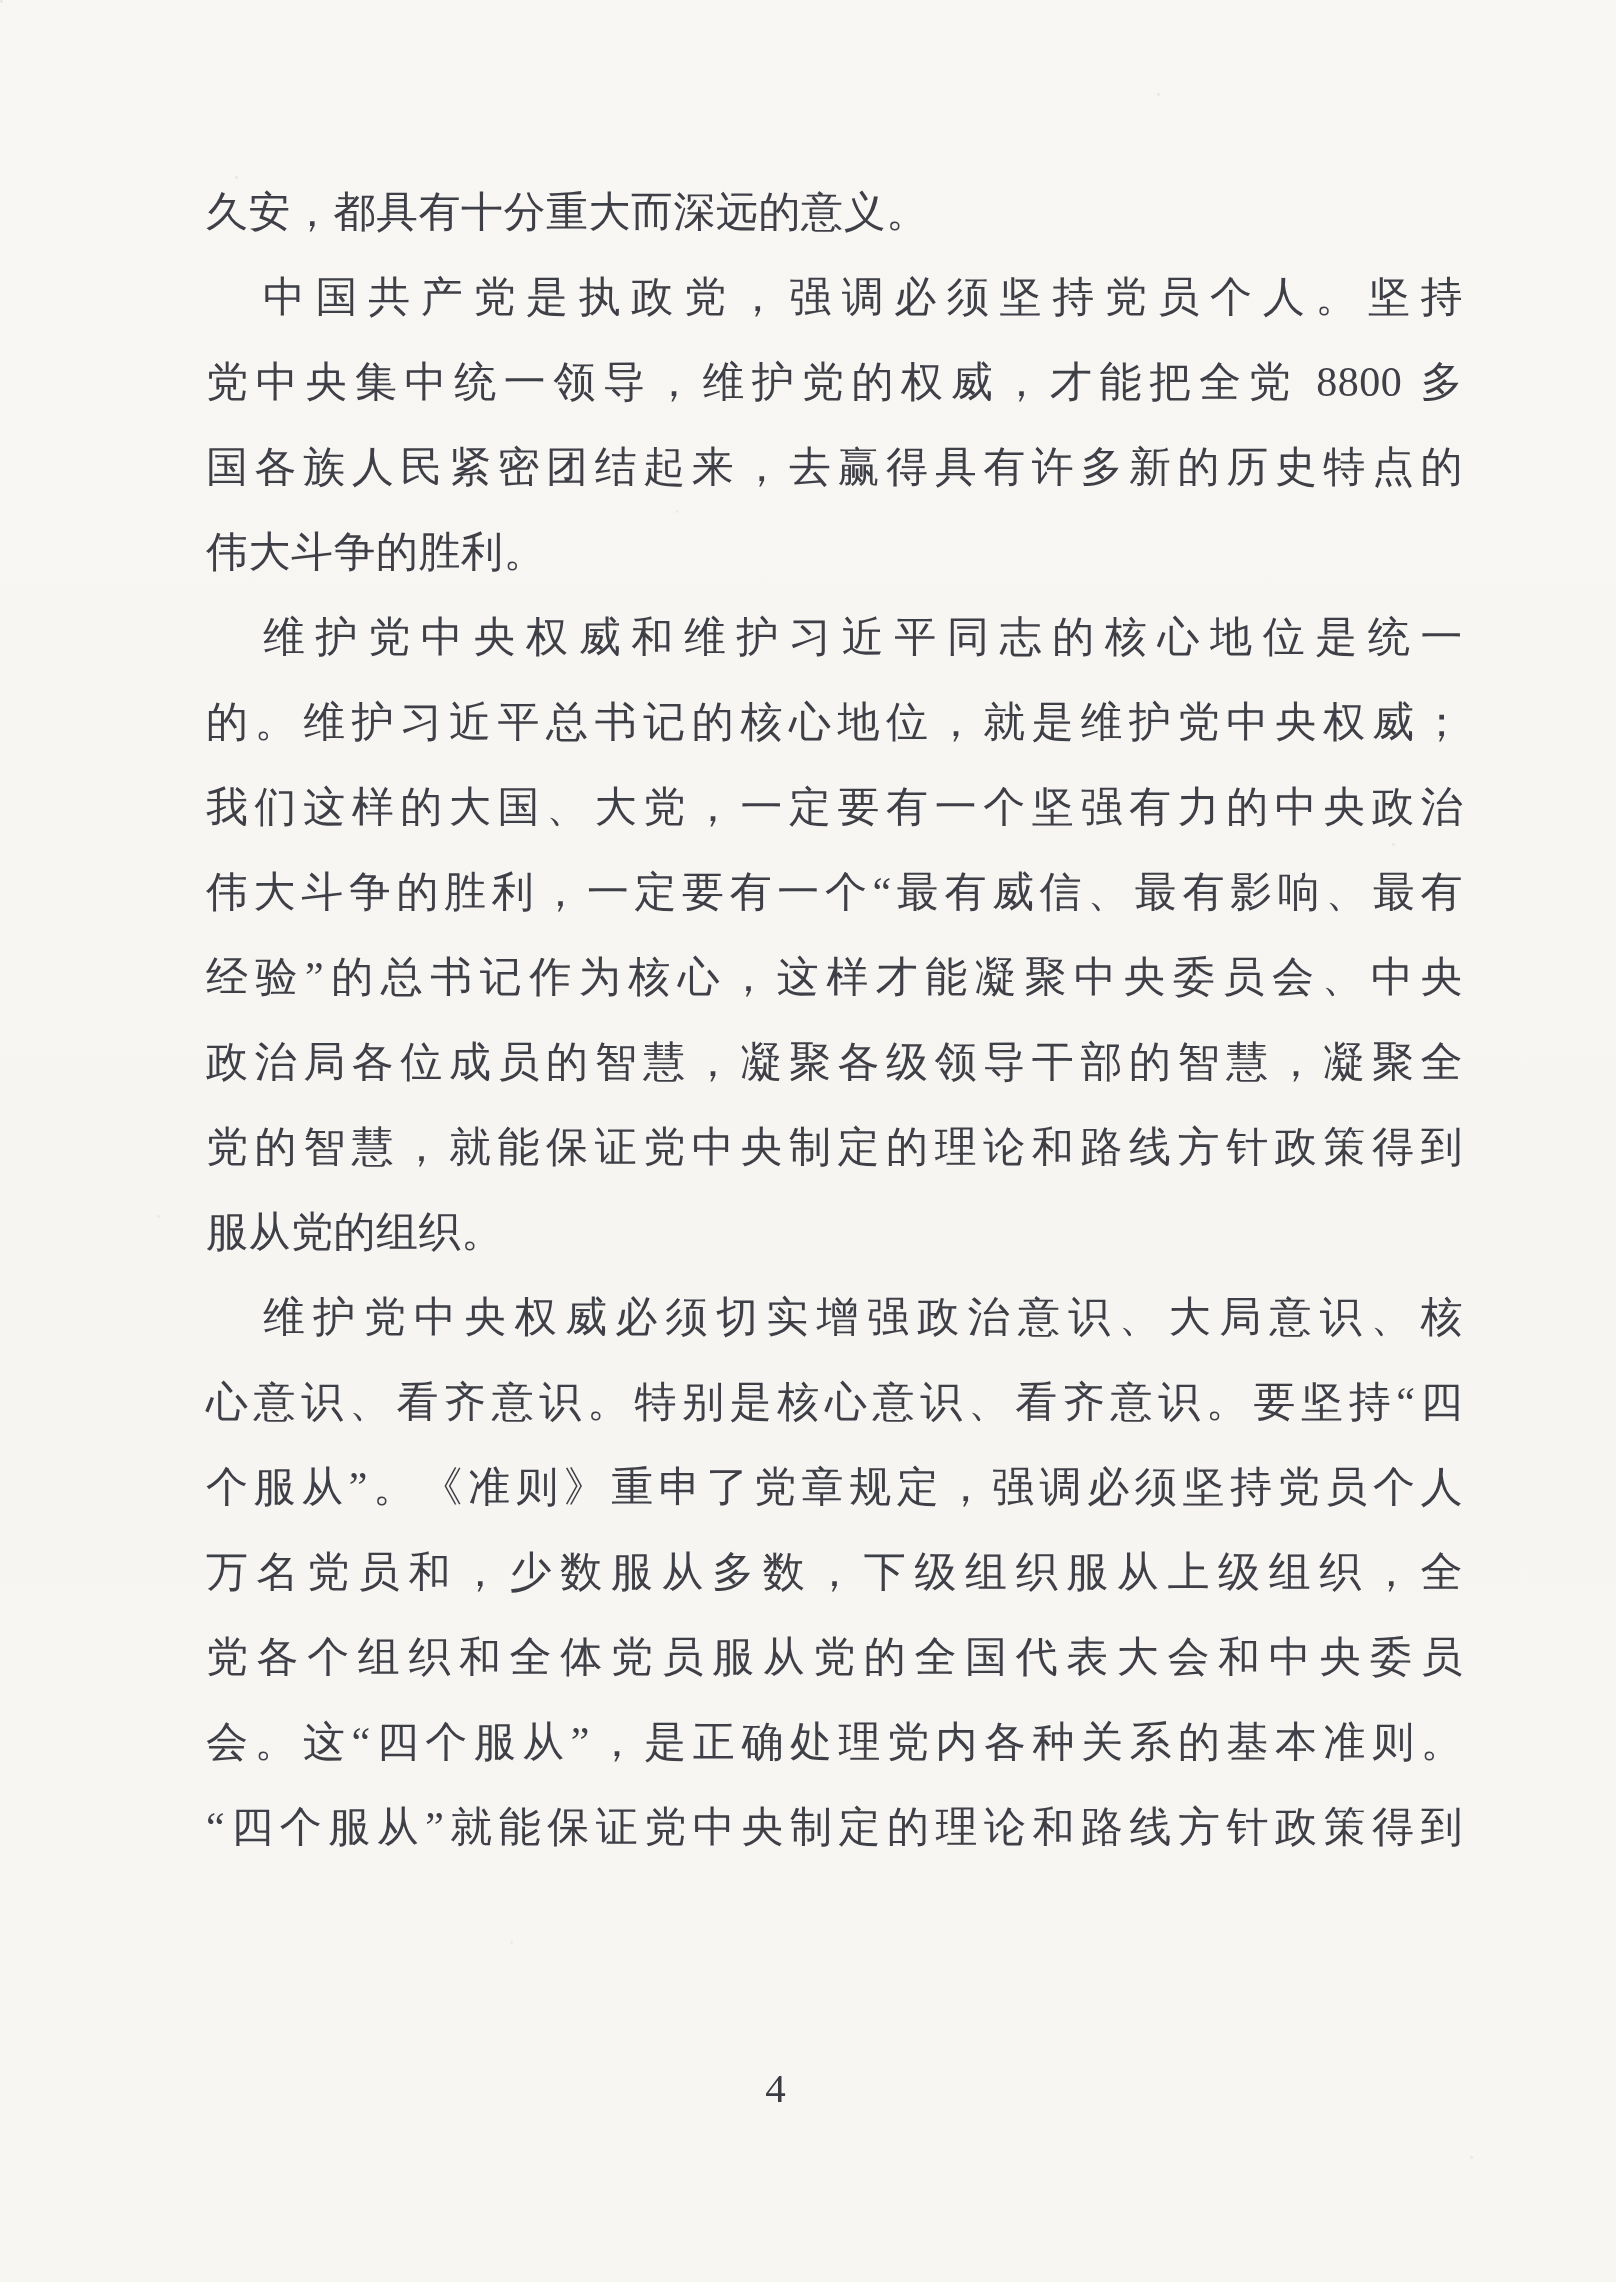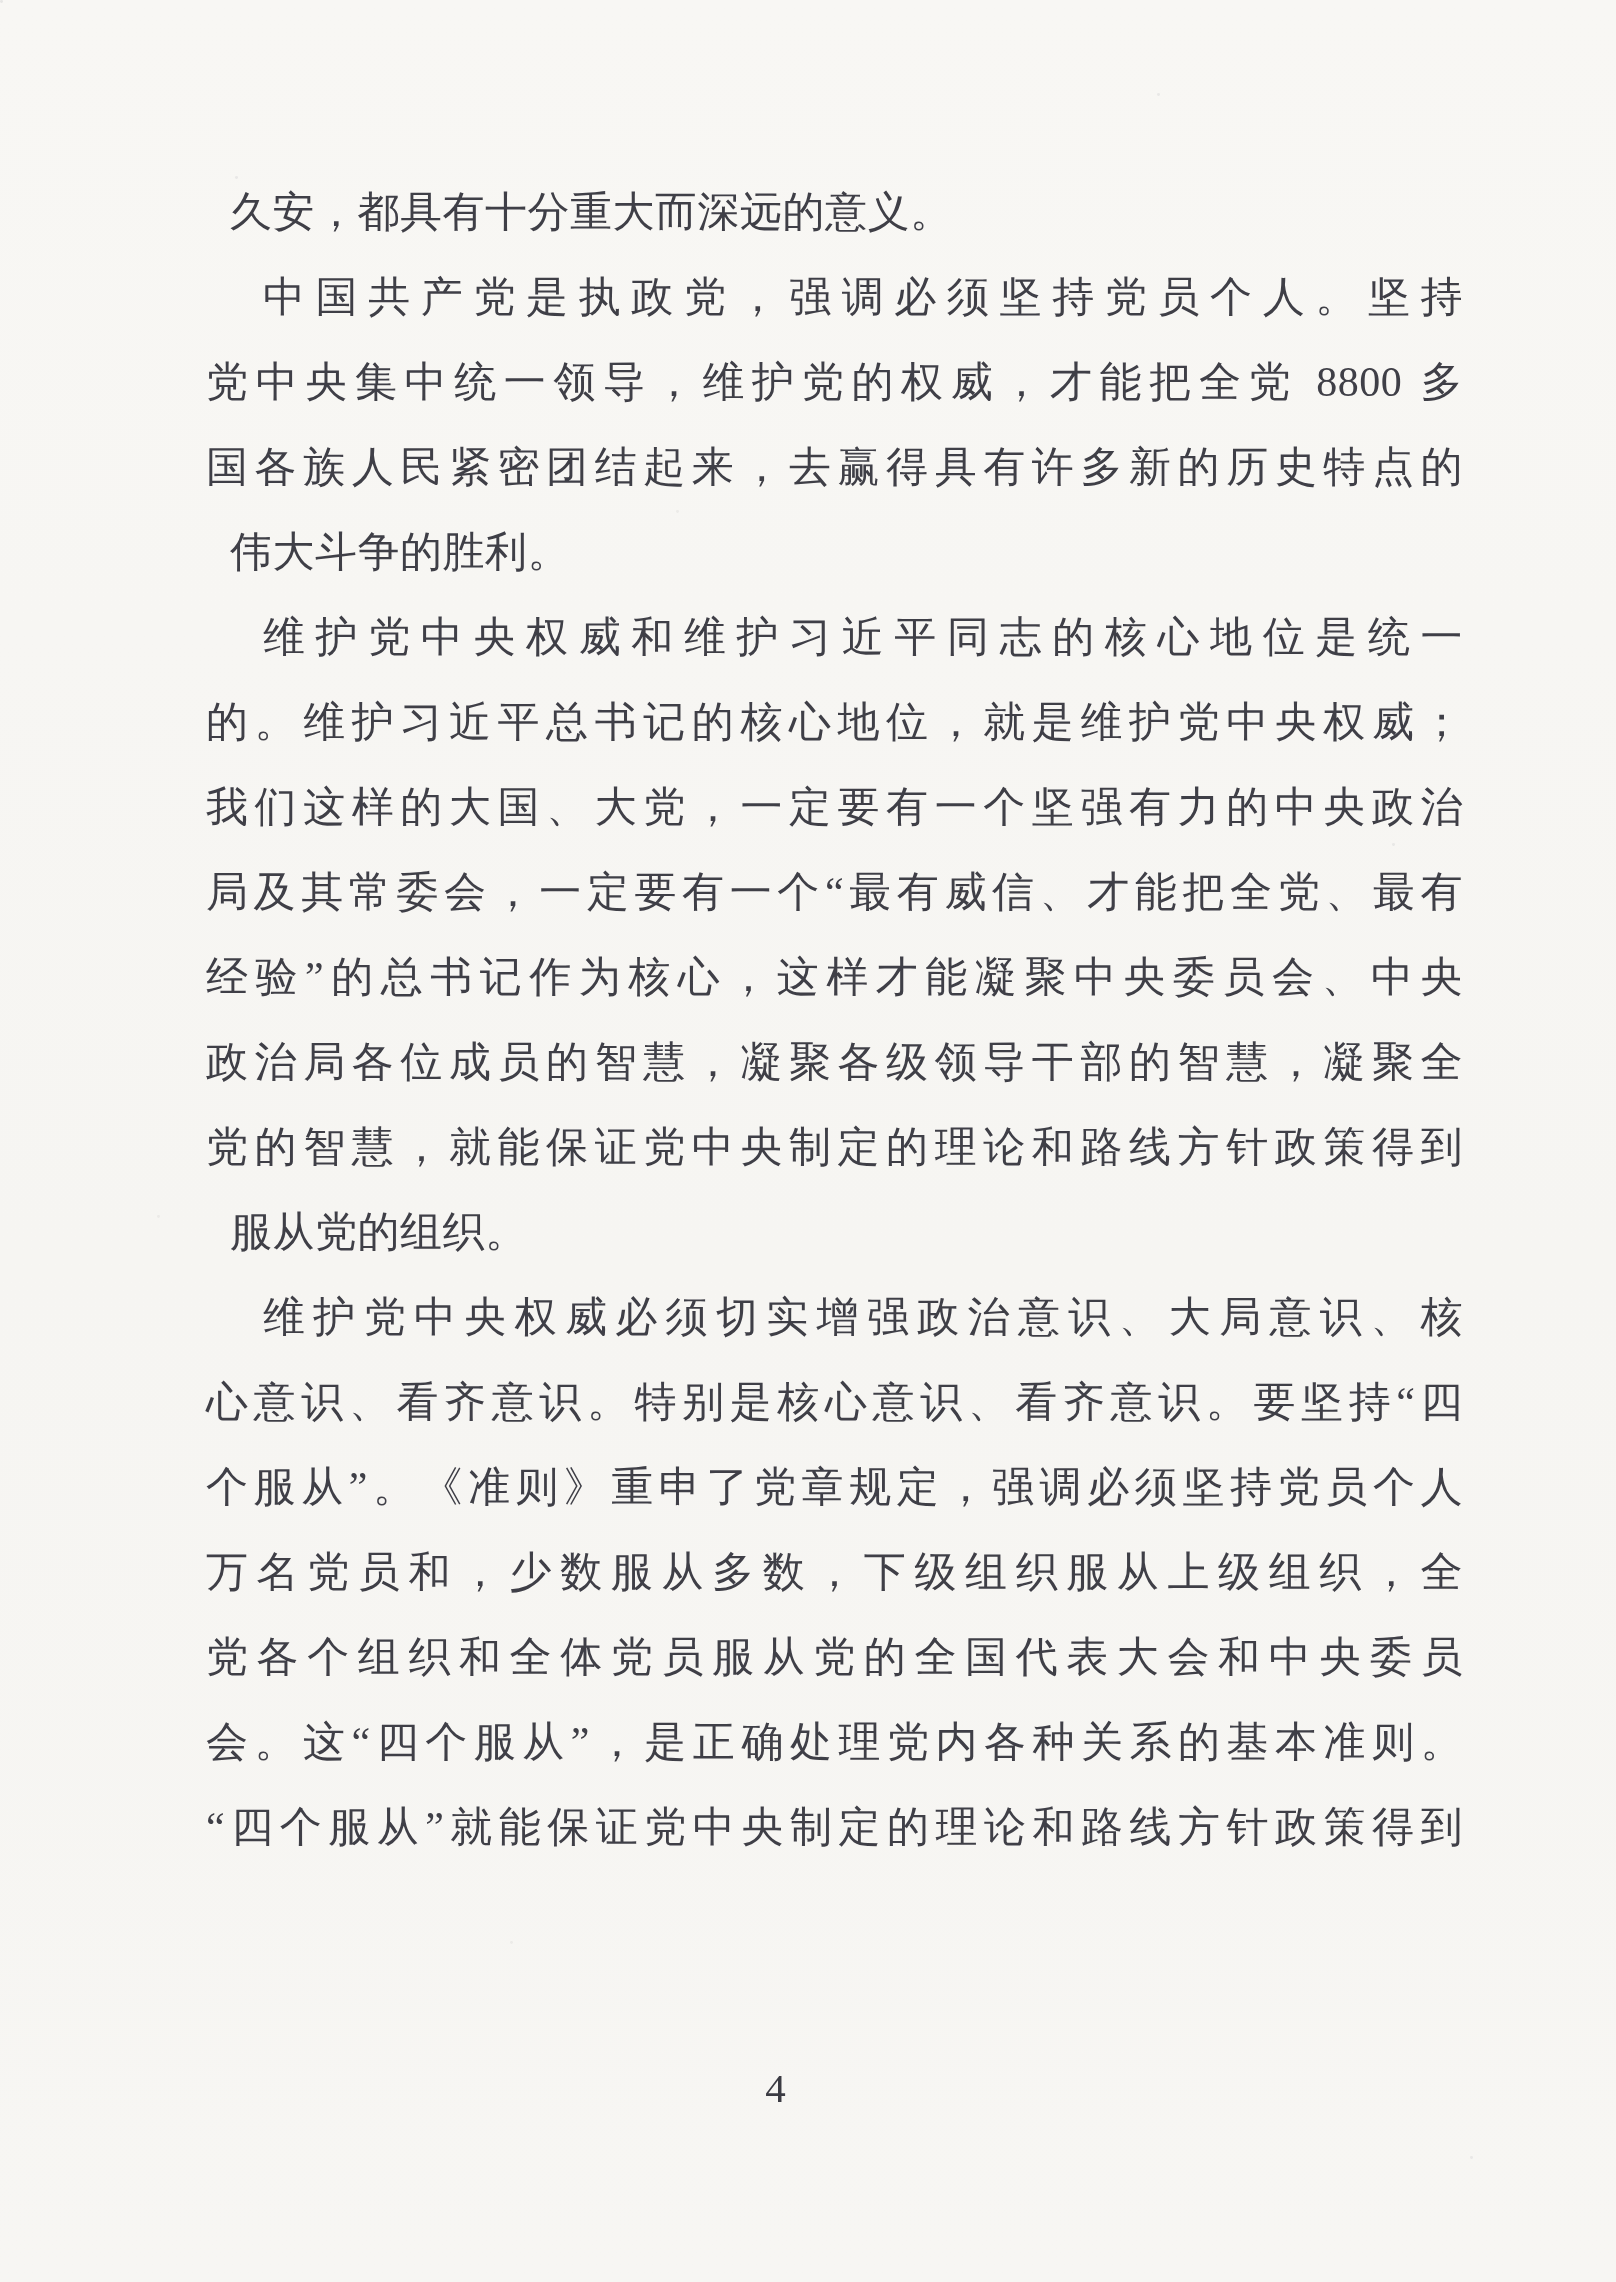--- a/index.html
+++ b/index.html
@@ -33,21 +33,20 @@
     white-space: normal;
     color: #3f3f47;
     -webkit-font-smoothing: antialiased;
   }
   .line.first {
     text-indent: 57px;
   }
   .line.end {
     text-align: right;
     text-align-last: left;
-    margin-left: 24px;
   }
   .page-number {
     position: absolute;
     left: 206px;
     top: 2046px;
     width: 1257px;
     height: 85px;
     line-height: 85px;
     font-size: 41px;
     text-align: center;
@@ -87,21 +86,21 @@
       <div class="line first">中国共产党是执政党，强调必须坚持党员个人。坚持</div>
       <div class="line">党中央集中统一领导，维护党的权威，才能把全党 8800 多</div>
       <div class="line">国各族人民紧密团结起来，去赢得具有许多新的历史特点的</div>
       <div class="line end">伟大斗争的胜利。</div>
     </div>
 
     <div>
       <div class="line first">维护党中央权威和维护习近平同志的核心地位是统一</div>
       <div class="line">的。维护习近平总书记的核心地位，就是维护党中央权威；</div>
       <div class="line">我们这样的大国、大党，一定要有一个坚强有力的中央政治</div>
-      <div class="line">局及其常委会，一定要有一个“最有威信、才能把全党、最有</div>
+      <div class="line">伟大斗争的胜利，一定要有一个“最有威信、最有影响、最有</div>
       <div class="line">经验”的总书记作为核心，这样才能凝聚中央委员会、中央</div>
       <div class="line">政治局各位成员的智慧，凝聚各级领导干部的智慧，凝聚全</div>
       <div class="line">党的智慧，就能保证党中央制定的理论和路线方针政策得到</div>
       <div class="line end">服从党的组织。</div>
     </div>
 
     <div>
       <div class="line first">维护党中央权威必须切实增强政治意识、大局意识、核</div>
       <div class="line">心意识、看齐意识。特别是核心意识、看齐意识。要坚持“四</div>
       <div class="line">个服从”。《准则》重申了党章规定，强调必须坚持党员个人</div>

